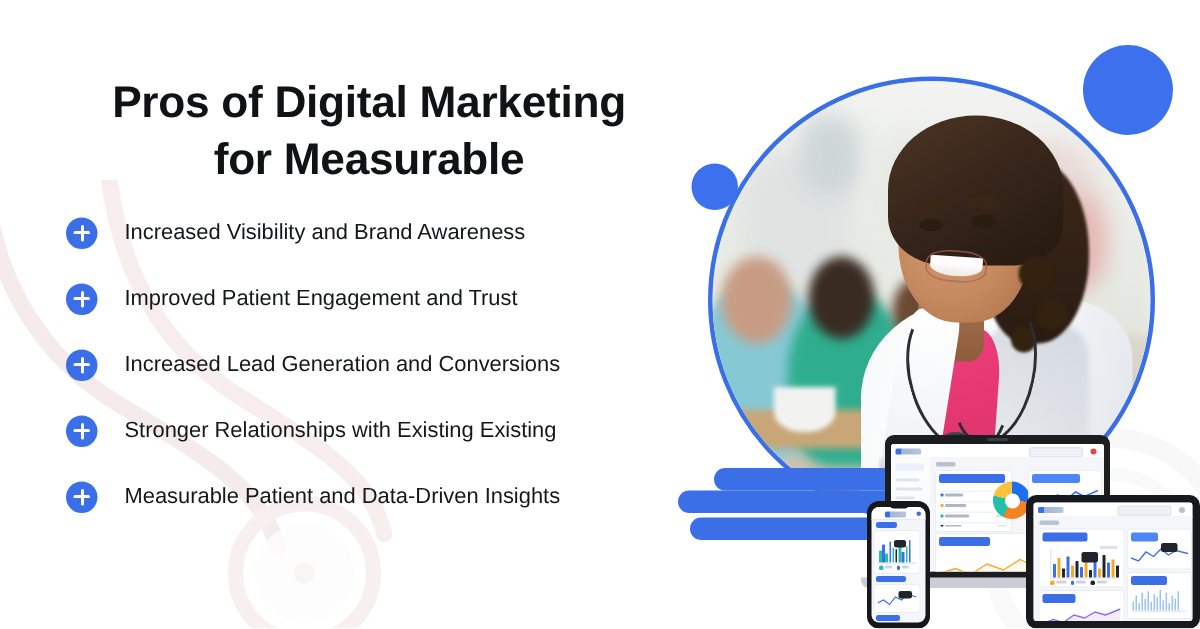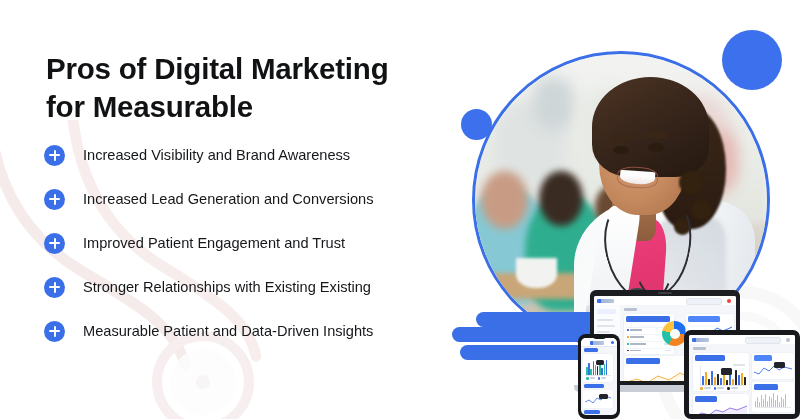--- a/index.html
+++ b/index.html
@@ -14,21 +14,21 @@
   
   .watermark{position:absolute;left:-40px;top:120px;width:470px;height:330px;opacity:.55;pointer-events:none;}
   .wm-right{position:absolute;right:-30px;top:250px;width:260px;height:200px;opacity:.5;pointer-events:none;}
 
   
   .title{
     position:absolute;left:46px;top:30px;width:400px;
     font-size:29.5px;font-weight:bold;line-height:1.28;
     color:#111214;letter-spacing:-.2px;
   }
-  .title .ln{display:block;}
+  .title .ln{display:block;text-align:center;}
 
   .list{position:absolute;left:44px;top:133px;width:420px;}
   .item{position:relative;height:44px;display:flex;align-items:center;}
   .bullet{
     width:21px;height:21px;border-radius:50%;
     background:#3b6fe8;flex:0 0 21px;
     position:relative;
   }
   .bullet::before,.bullet::after{
     content:"";position:absolute;background:#fff;border-radius:1px;
@@ -216,25 +216,25 @@
     <span class="ln">for Measurable</span>
   </h1>
 
   <div class="list">
     <div class="item">
       <span class="bullet"></span>
       <span class="item-label">Increased Visibility and Brand Awareness</span>
     </div>
     <div class="item">
       <span class="bullet"></span>
-      <span class="item-label">Increased Lead Generation and Conversions</span>
+      <span class="item-label">Improved Patient Engagement and Trust</span>
     </div>
     <div class="item">
       <span class="bullet"></span>
-      <span class="item-label">Improved Patient Engagement and Trust</span>
+      <span class="item-label">Increased Lead Generation and Conversions</span>
     </div>
     <div class="item">
       <span class="bullet"></span>
       <span class="item-label">Stronger Relationships with Existing Existing</span>
     </div>
     <div class="item">
       <span class="bullet"></span>
       <span class="item-label">Measurable Patient and Data-Driven Insights</span>
     </div>
   </div>

